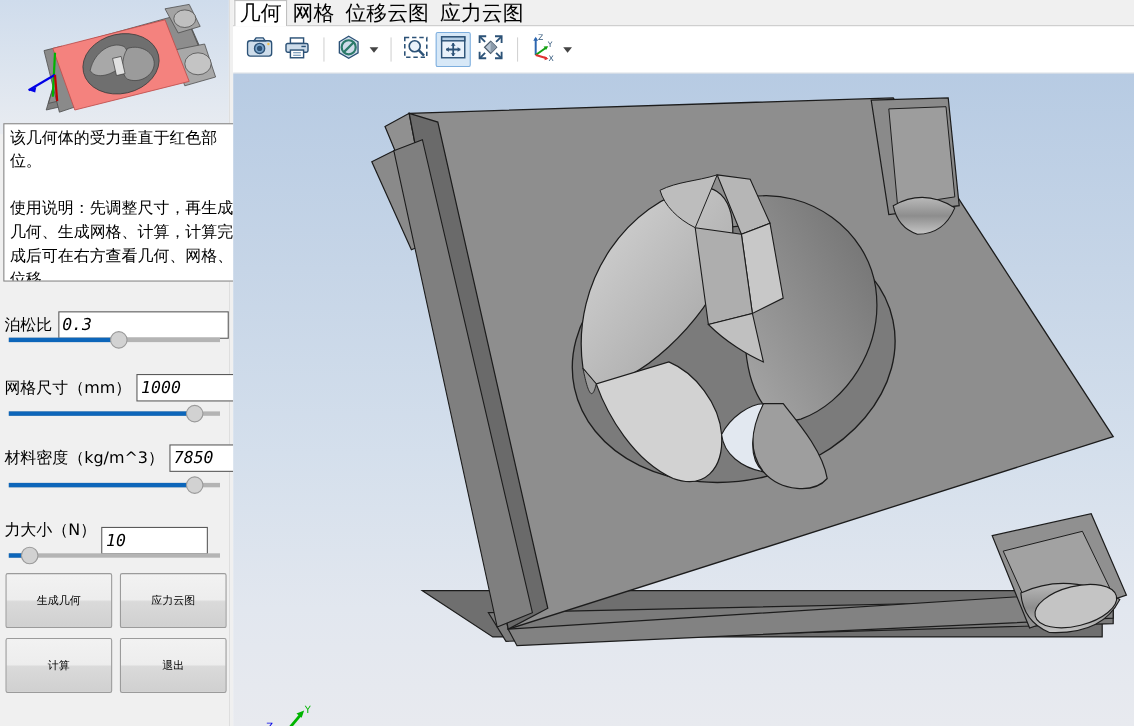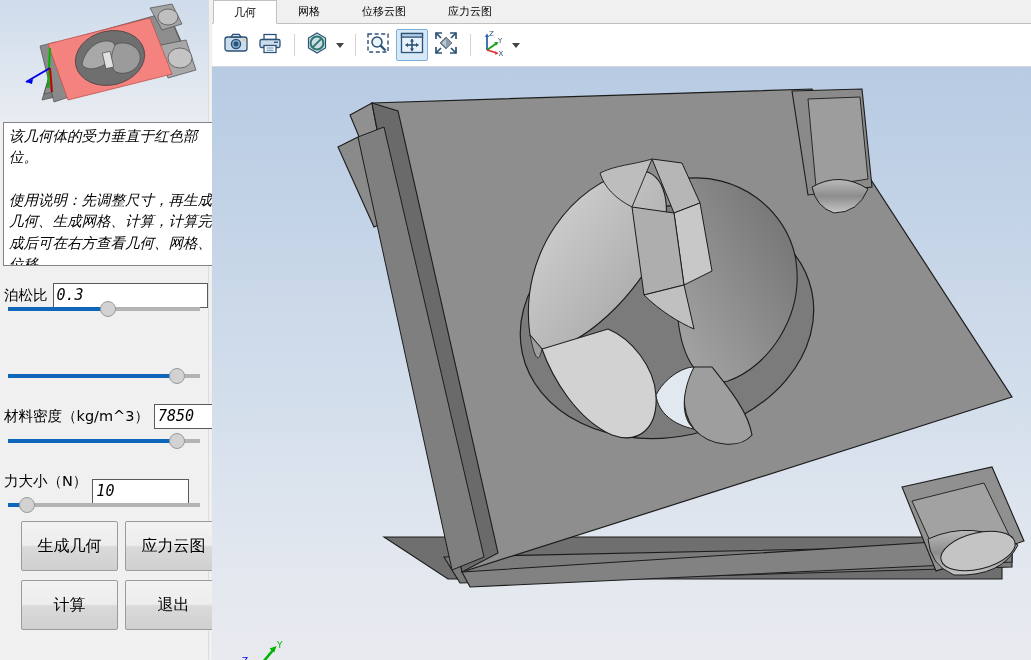--- a/index.html
+++ b/index.html
@@ -30,26 +30,25 @@
     left: 0; top: 0;
     width: 208px; height: 122px;
     background: linear-gradient(to bottom, #cfdcec 0%, #dde5ef 55%, #e9ecf1 100%);
     overflow: hidden;
   }
   #thumb svg { display: block; }
 
   
   #descwrap {
     position: absolute;
-    left: 3px; top: 122px;
+    left: 3px; top: 112px;
     width: 231px; height: 144px;
     border: 1px solid #848484;
     background: #ffffff;
     display: flex;
-    font-style: italic;
   }
   #desc {
     flex: 1 1 auto;
     padding: 3px 4px 0 5px;
     font-size: 14.5px;
     line-height: 1.47;
     color: #000;
     white-space: pre-wrap;
     overflow: hidden;
     font-family: "DejaVu Sans", "Liberation Sans", sans-serif;
@@ -134,26 +133,25 @@
     border: 1px solid #9a9a9a;
   }
 
   
   .sbtn {
     position: absolute;
     width: 97px; height: 50px;
     background: linear-gradient(to bottom, #f2f2f2 0%, #ededed 48%, #dadada 52%, #d0d0d0 100%);
     border: 1px solid #9b9b9b;
     border-radius: 2px;
-    font-size: 16px;
+    font-size: 10px;
     color: #000;
     font-family: "DejaVu Sans", "Liberation Sans", sans-serif;
     display: flex; align-items: center; justify-content: center;
     cursor: default;
-    margin-left: 16px;
   }
 
   
   #splitter {
     flex: 0 0 4px;
     width: 4px; height: 660px;
     background: #f0f0f0;
     border-left: 1px solid #dcdcdc;
     cursor: col-resize;
   }
@@ -171,22 +169,22 @@
   #tabbar {
     flex: 0 0 24px;
     height: 24px;
     background: #f0f0f0;
     border-bottom: 1px solid #c0c0c0;
     display: flex; align-items: flex-end;
     padding-left: 1px;
   }
   .tab {
     height: 24px;
-    padding: 0 20px;
-    font-size: 11px;
+    padding: 0 4px;
+    font-size: 19px;
     color: #000;
     display: flex; align-items: center;
     background: transparent;
     border: 1px solid transparent;
     border-bottom: none;
     cursor: default;
     font-family: Liberation Sans, sans-serif;
   }
   .tab.active {
     background: #ffffff;
@@ -293,20 +291,24 @@
     <div class="prow" style="top:282px">
       <span class="plabel">泊松比</span>
       <input class="pinput" style="width: 155px;" value="0.3">
     </div>
     <div class="srow" style="top:301px">
       <div class="strack"></div>
       <div class="sfill" style="width:52%"></div>
       <div class="shandle" style="left:52%"></div>
     </div>
 
+    <div class="prow" style="top:339px">
+      <span class="plabel">网格尺寸（mm）</span>
+      <input class="pinput" style="width: 95px;" value="1000">
+    </div>
     <div class="srow" style="top:368px">
       <div class="strack"></div>
       <div class="sfill" style="width:88%"></div>
       <div class="shandle" style="left:88%"></div>
     </div>
 
     <div class="prow" style="top:403px">
       <span class="plabel">材料密度（kg/m^3）</span>
       <input class="pinput" style="width: 70px;" value="7850">
     </div>

